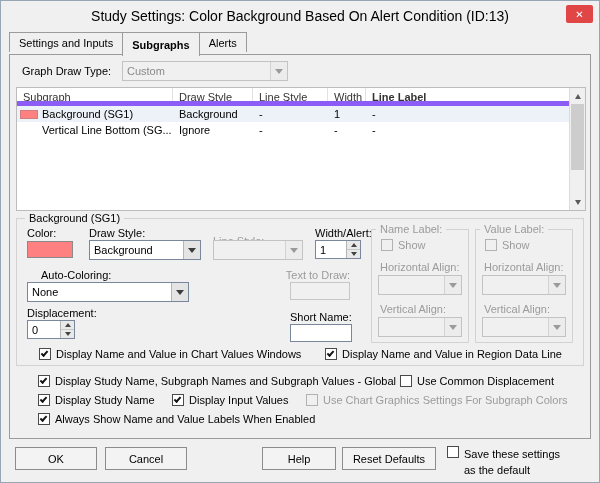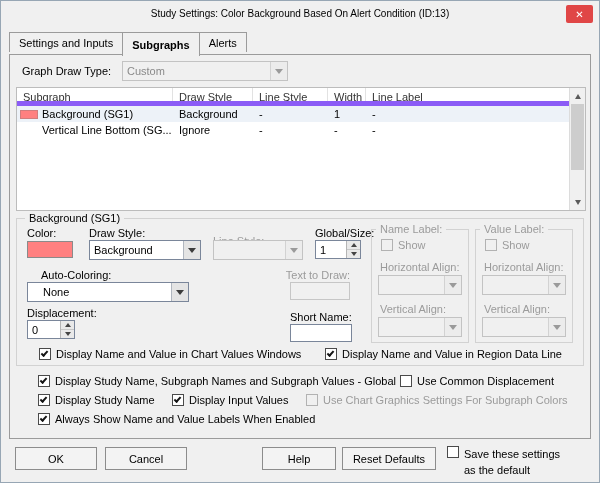--- a/index.html
+++ b/index.html
@@ -2,21 +2,21 @@
 <html style="--close-color: #e04646; --swatch-color: #ff8080;"><head>
 <meta charset="utf-8">
 <style>
   * { box-sizing: border-box; }
   body { margin:0; background:#c8c8c8; font-family:"Liberation Sans", sans-serif; }
   .dialog { position:relative; width:600px; height:483px; background:#f0f0f0;
             border:1px solid #97a6b4; font-size:11px; color:#000; overflow:hidden; }
 
   
   .titlebar { position:absolute; top:0; left:0; right:0; height:30px; }
-  .title { position:absolute; top:7px; left:40px; right:40px; text-align:center; font-size:10px; white-space:nowrap; }
+  .title { position:absolute; top:7px; left:40px; right:40px; text-align:center; font-size:14px; white-space:nowrap; }
   .close-btn { position:absolute; top:4px; right:6px; width:27px; height:18px;
                background:var(--close-color,#e04646); border:none; border-radius:2px;
                color:#fff; font-size:10px; line-height:17px; text-align:center; padding:0; cursor:pointer; font-family:inherit; }
 
   
   .tabs { position:absolute; top:31px; left:8px; display:flex; align-items:flex-start; height:23px; z-index:3; }
   .tab { height:20px; padding:4px 9px 0; border:1px solid #9b9b9b; border-bottom:none;
          background:#f0f0f0; margin-right:-1px; white-space:nowrap; cursor:pointer; }
   .tab.active { height:24px; padding-top:6px; font-weight:bold; margin-bottom:-1px; position:relative; z-index:4; }
 
@@ -49,21 +49,21 @@
   .spin .sbtn + .sbtn { border-top:1px solid #c8c8c8; }
   .arr-up-s { width:0; height:0; border:3px solid transparent; border-bottom:4px solid #444; margin-top:-3px; }
   .arr-down-s { width:0; height:0; border:3px solid transparent; border-top:4px solid #444; margin-bottom:-3px; }
 
   
   .table { position:absolute; left:6px; top:32px; width:570px; height:124px;
            border:1px solid #bcbcbc; background:#fff; }
   .thead, .trow { display:grid; grid-template-columns:156px 80px 75px 38px 1fr; margin-right:16px; }
   .thead { height:18px; border-bottom:5px solid #8b5cf6; }
   .th { padding:3px 0 0 6px; border-right:1px solid #e2e2e2; color:#333; overflow:hidden; white-space:nowrap; }
-  .th:last-child { border-right:none; }
+  .th:last-child { border-right:none;font-weight:bold; }
   .trow { height:16px; align-items:center; cursor:default; }
   .trow.selected { background:#edf2f8; }
   .td { padding-left:6px; white-space:nowrap; overflow:hidden; }
   .td.first { display:flex; align-items:center; gap:4px; padding-left:3px; }
   .swatch { width:18px; height:9px; background:var(--swatch-color,#ff8080); border:1px solid #d07d7d; flex:none; }
   .swatch.empty { visibility:hidden; }
   .vscroll { position:absolute; top:0; right:0; bottom:0; width:16px; background:#f0f0f0; border-left:1px solid #dcdcdc; }
   .sb-btn { position:absolute; left:0; width:15px; height:15px; display:flex; align-items:center; justify-content:center; cursor:pointer; }
   .sb-btn.up { top:0; } .sb-btn.down { bottom:0; }
   .sb-arr-up { width:0; height:0; border:3px solid transparent; border-bottom:5px solid #5a5a5a; margin-top:-2px; }
@@ -174,21 +174,21 @@
       </div>
 
       <span class="lbl gray" style="left:196px; top:16px;">Line Style:</span>
       <div class="combo disabled" style="left:196px; top:21px; width:90px;">
         <span class="combo-val"></span>
         <span class="combo-btn">
             <i class="arr-down"></i>
           </span>
       </div>
 
-      <span class="lbl" style="left:298px; top:8px;">Global/Size:</span>
+      <span class="lbl" style="left:298px; top:8px;">Width/Alert:</span>
       <div class="spin" style="left:298px; top:21px; width:46px;">
         <span class="spin-val">1</span>
         <span class="spin-btns">
           <span class="sbtn">
               <i class="arr-up-s"></i>
             </span>
           <span class="sbtn">
               <i class="arr-down-s"></i>
             </span>
         </span>
@@ -232,21 +232,21 @@
         <span class="lbl gray" style="left:8px; top:73px;">Vertical Align:</span>
         <div class="combo disabled" style="left:6px; top:87px; width:84px;">
           <span class="combo-val"></span>
           <span class="combo-btn">
               <i class="arr-down"></i>
             </span>
         </div>
       </div>
 
       <span class="lbl" style="left:24px; top:50px;">Auto-Coloring:</span>
-      <div class="combo" style="left:10px; top:63px; width:162px;padding-left:11px;">
+      <div class="combo" style="left:10px; top:63px; width:162px;">
         <span class="combo-val">None</span>
         <span class="combo-btn">
             <i class="arr-down"></i>
           </span>
       </div>
 
       <span class="lbl gray" style="left:245px; top:50px; width:88px; text-align:right;">Text to Draw:</span>
       <div class="edit disabled" style="left:273px; top:63px; width:60px;"></div>
 
       <span class="lbl" style="left:10px; top:88px;">Displacement:</span>

